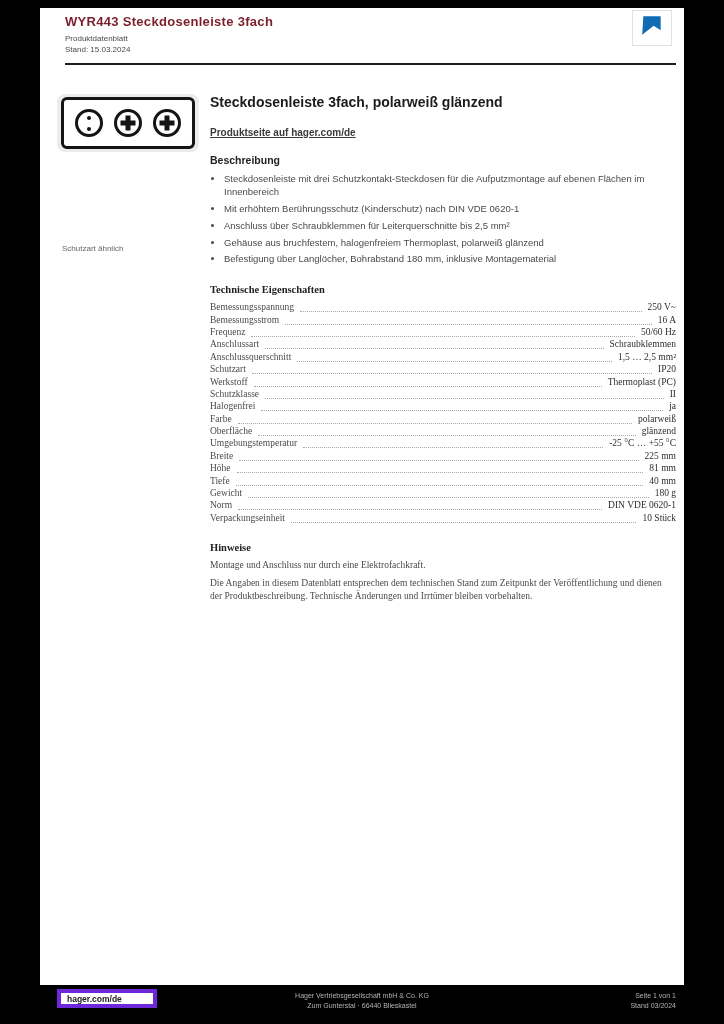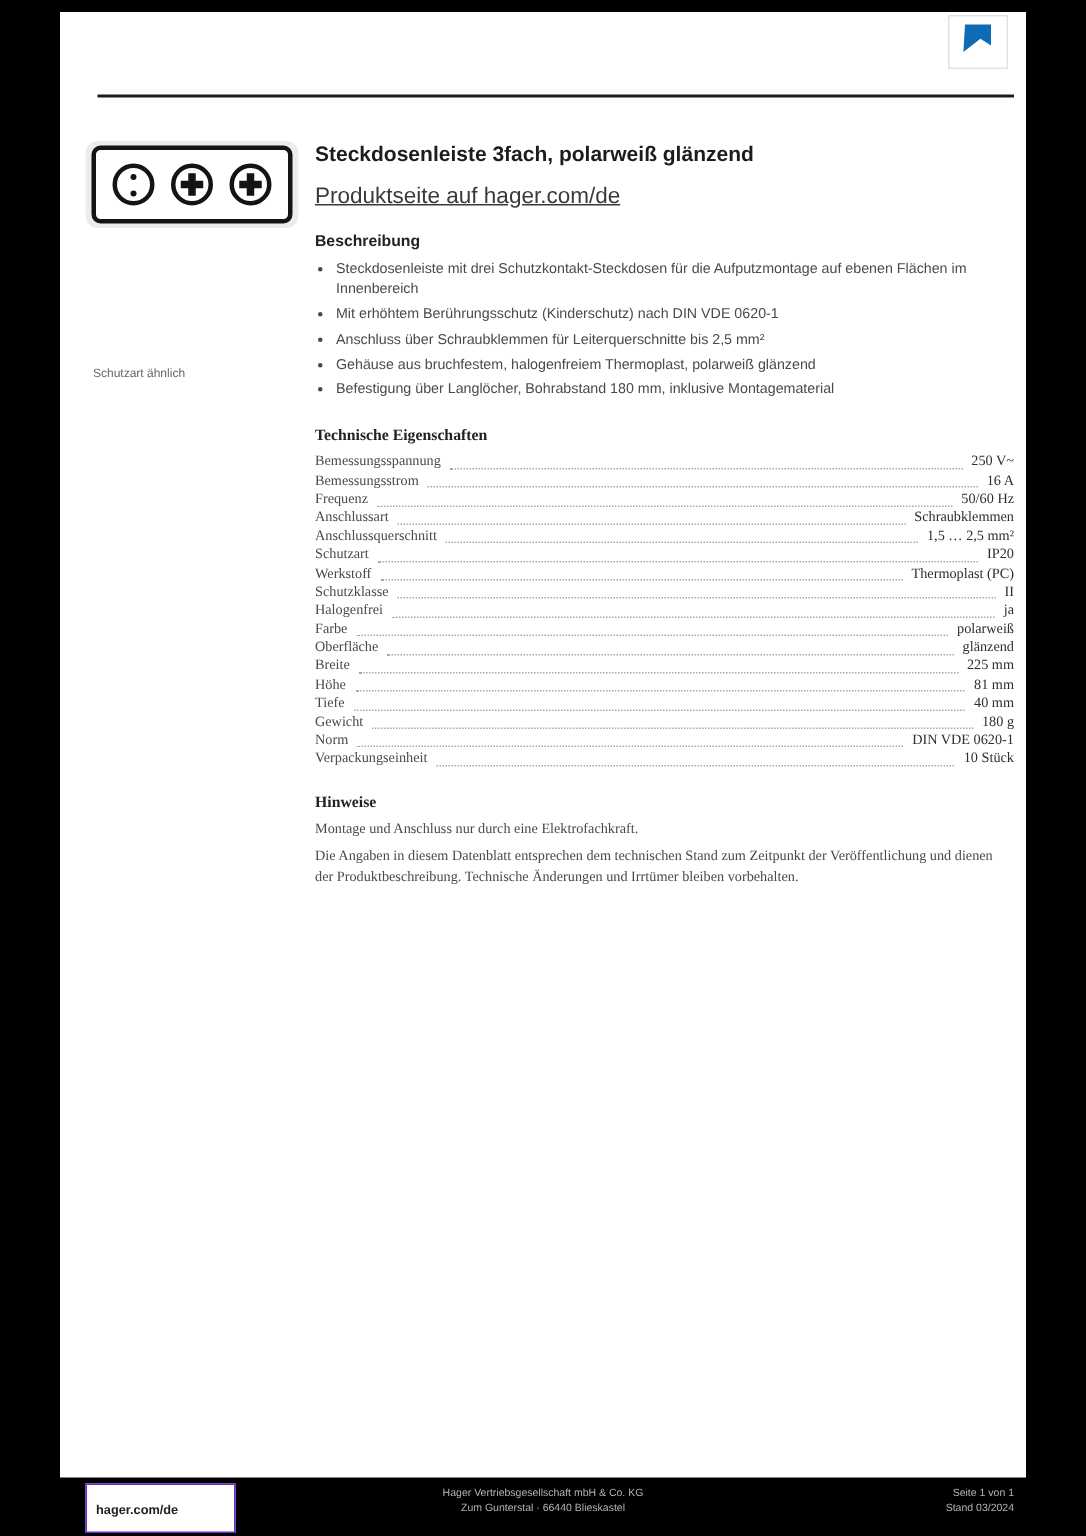--- a/index.html
+++ b/index.html
@@ -60,68 +60,73 @@
     position: absolute; left: 22px; top: 236px;
     font-size: 8px; color: #666;
   }
   
   .main-col { position: absolute; left: 170px; top: 86px; width: 466px; }
   .main-col h1 {
     font-size: 14px; font-weight: bold; color: #1c1c1c;
     margin: 0 0 10px 0; line-height: 1.25;
   }
   .product-link {
-    display: inline-block; font-size: 15px; color: #3a3a3a;
-    text-decoration: underline; cursor: pointer; margin: 0 0 16px 0;
+    display: inline-block; font-size: 10px; color: #3a3a3a;
+    text-decoration: underline; cursor: pointer; margin: 0 0 16px 0; font-weight: bold;
   }
   section h2 {
     font-size: 10.5px; font-weight: bold; color: #222;
     margin: 0 0 6px 0;
   }
   .section-gap { margin-top: 18px; font-family: Liberation Serif, serif; }
   ul.desc-list { margin: 0; padding-left: 14px; }
   ul.desc-list li {
     font-size: 9.5px; color: #4a4a4a; line-height: 1.45; margin-bottom: 3px;
   }
   .spec-table { width: 100%; }
   .spec-row {
-    display: flex; align-items: center;
+    display: flex; align-items: flex-end;
     font-size: 9.5px; color: #4a4a4a; padding: 1.2px 0;
   }
   .spec-label { white-space: nowrap; }
   .spec-leader {
     flex: 1; border-bottom: 1px dotted #a8a8a8;
     margin: 0 6px; height: 8px;
   }
   .spec-value { white-space: nowrap; color: #2e2e2e; }
   .note-line {
     font-size: 9.5px; color: #4a4a4a; line-height: 1.45; margin: 0 0 4px 0;
   }
   
   .site-box {
     position: absolute; left: 57px; top: 989px;
-    width: 100px; height: 33px; box-sizing: border-box;
-    background: #fff; border: 1px solid #6d28d9;
+    width: 100px; height: 19px; box-sizing: border-box;
+    background: #fff; border: 4px solid #6d28d9;
     display: flex; align-items: center; padding-left: 6px;
     font-size: 8.5px; font-weight: bold; color: #222; cursor: pointer;
   }
   .footer-center {
     position: absolute; left: 242px; top: 991px; width: 240px;
     text-align: center; font-size: 7px; color: #b3b3b3; line-height: 1.4;
   }
   .footer-right {
     position: absolute; right: 48px; top: 991px;
     text-align: right; font-size: 7px; color: #b3b3b3; line-height: 1.4;
   }
 </style>
 </head>
 <body>
 
 <div class="page">
 
+  <div class="header-text">
+    <div class="product-ref">WYR443 Steckdosenleiste 3fach</div>
+    <div class="sub">Produktdatenblatt</div>
+    <div class="sub">Stand: 15.03.2024</div>
+  </div>
 
   <div class="logo-box">
     <span>
       <svg width="26" height="26" viewBox="0 0 24 24">
         <path d="M4 3h16v13l-6.5-4.2L3 20z" fill="#0f6cb4"></path>
       </svg>
     </span>
   </div>
 
   <div class="header-rule"></div>
@@ -229,20 +234,25 @@
             <span class="spec-leader"></span>
             <span class="spec-value">polarweiß</span>
           </div>
 
           <div class="spec-row">
             <span class="spec-label">Oberfläche</span>
             <span class="spec-leader"></span>
             <span class="spec-value">glänzend</span>
           </div>
 
+          <div class="spec-row">
+            <span class="spec-label">Umgebungstemperatur</span>
+            <span class="spec-leader"></span>
+            <span class="spec-value">-25 °C … +55 °C</span>
+          </div>
 
           <div class="spec-row">
             <span class="spec-label">Breite</span>
             <span class="spec-leader"></span>
             <span class="spec-value">225 mm</span>
           </div>
 
           <div class="spec-row">
             <span class="spec-label">Höhe</span>
             <span class="spec-leader"></span>

